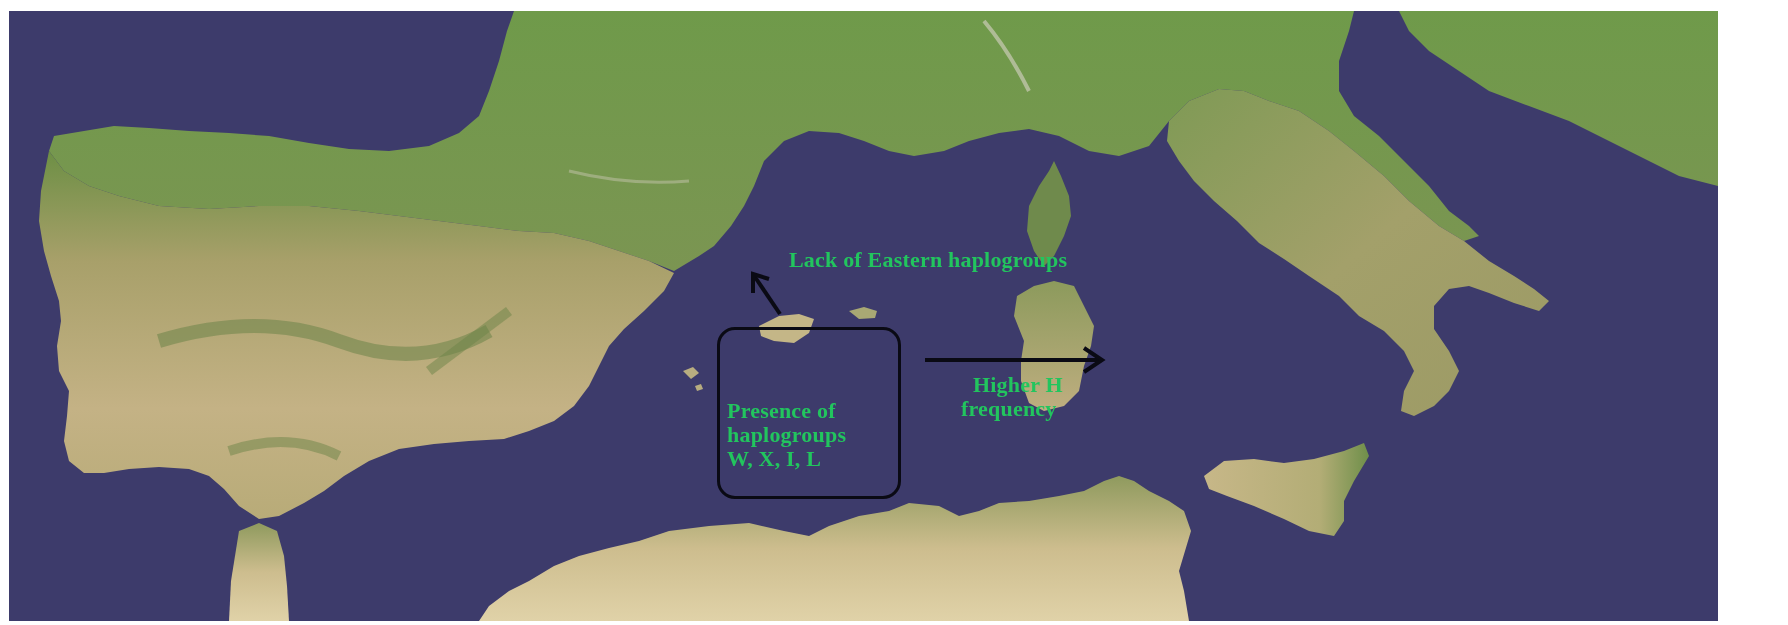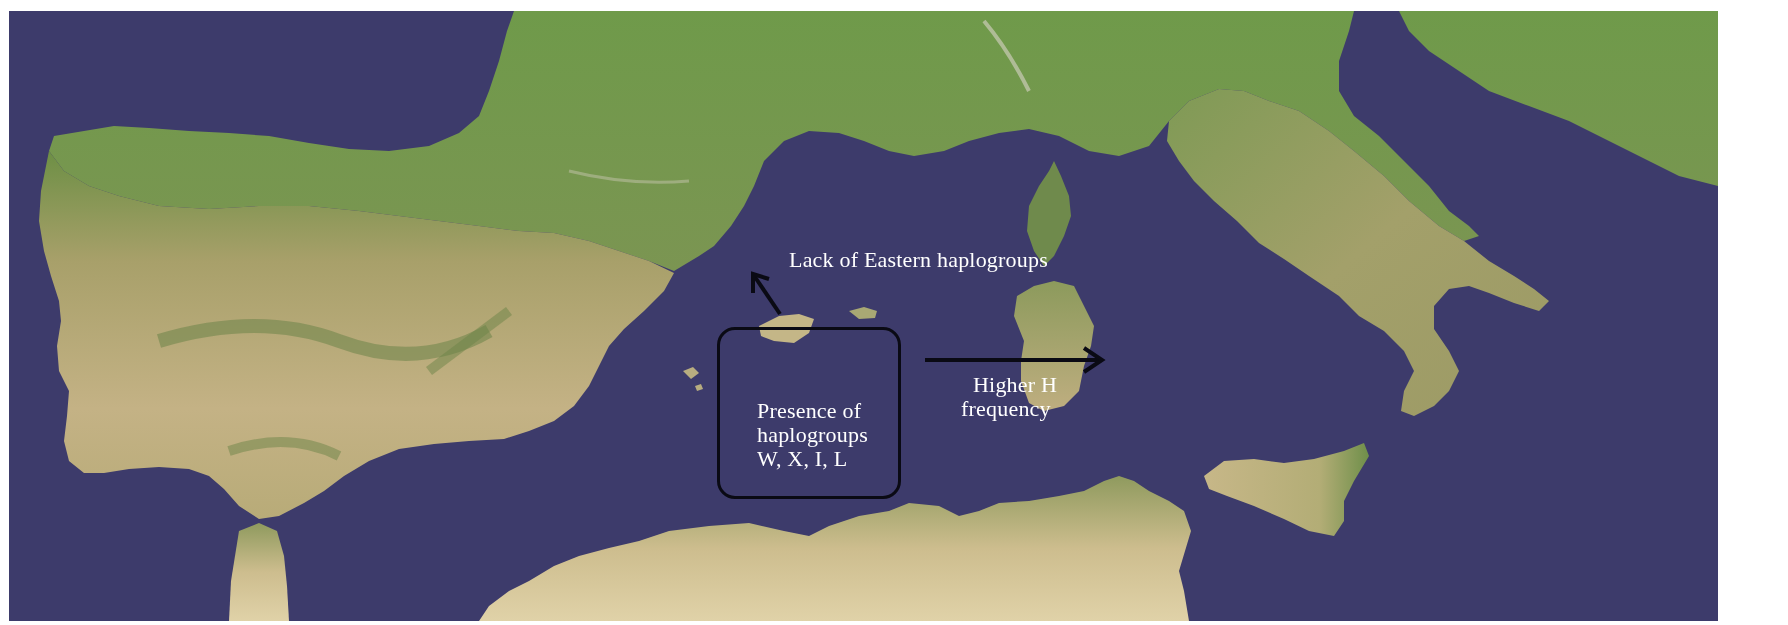--- a/index.html
+++ b/index.html
@@ -4,21 +4,21 @@
   <style>
     html, body { margin: 0; padding: 0; background: #ffffff; }
     body { width: 1788px; height: 625px; position: relative; overflow: hidden; }
     .map-frame {
       position: absolute; left: 9px; top: 11px; width: 1709px; height: 610px;
       overflow: hidden; background: #3d3b6b;
     }
     .map-frame svg.terrain { position: absolute; left: 0; top: 0; width: 1709px; height: 610px; }
     .label {
       position: absolute; font-family: "Liberation Serif", "DejaVu Serif", serif;
-      font-weight: normal; color: #ffffff; font-size: 22px; line-height: 24px;
+      font-weight: bold; color: #22c55e; font-size: 22px; line-height: 24px;
       white-space: nowrap; letter-spacing: 0.2px;
     }
     .label .line { display: block; }
     .overlay { position: absolute; left: 0; top: 0; width: 1709px; height: 610px; pointer-events: none; }
     .callout-box {
       position: absolute; left: 708px; top: 316px; width: 184px; height: 172px;
       border: 3.5px solid #0a0a14; border-radius: 18px; box-sizing: border-box;
     }
   </style>
 </head>
@@ -97,21 +97,21 @@
       <polyline points="1075,337 1093,349 1075,361" fill="none" stroke="#0a0a14" stroke-width="4"></polyline>
     </g>
   </svg>
 
   <div class="callout-box"></div>
 
   <div class="label" style="left:780px; top:237px;">
     <span class="line">Lack of Eastern  haplogroups</span>
   </div>
 
-  <div class="label" style="left:748px; top:388px;">
+  <div class="label" style="left:718px; top:388px;">
     <span class="line">Presence of</span>
     <span class="line">haplogroups</span>
     <span class="line">W, X, I, L</span>
   </div>
 
   <div class="label" style="left:952px; top:362px;">
     <span class="line" style="padding-left:12px;">Higher H</span>
     <span class="line">frequency</span>
   </div>
 </div>

